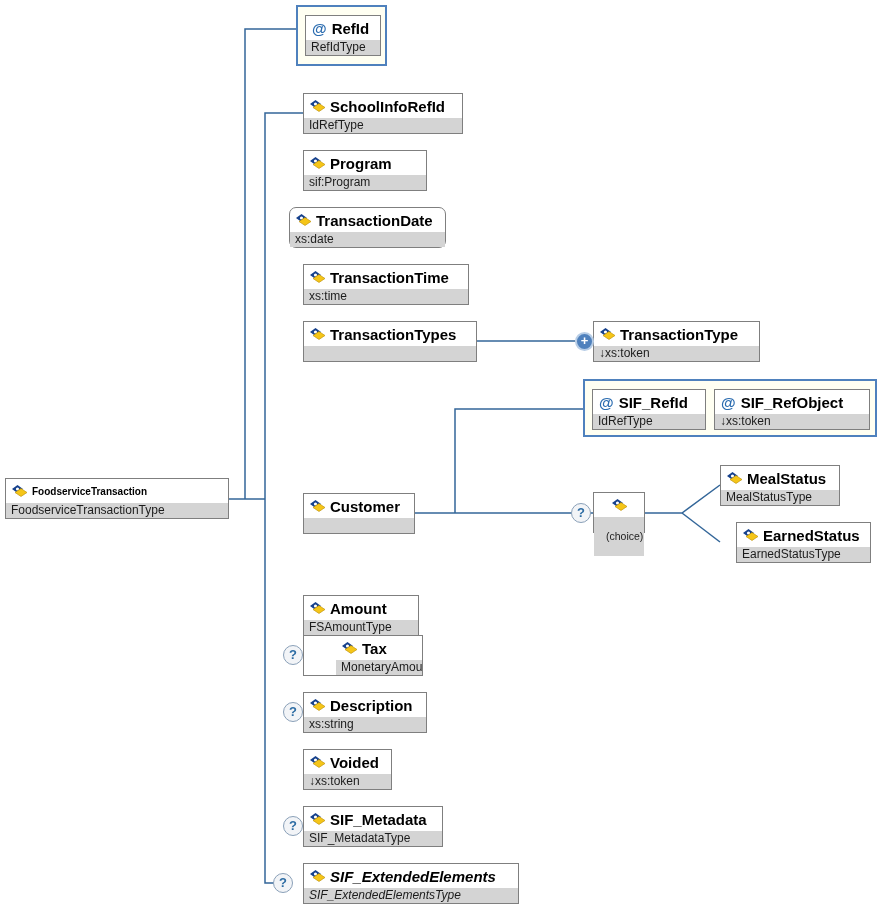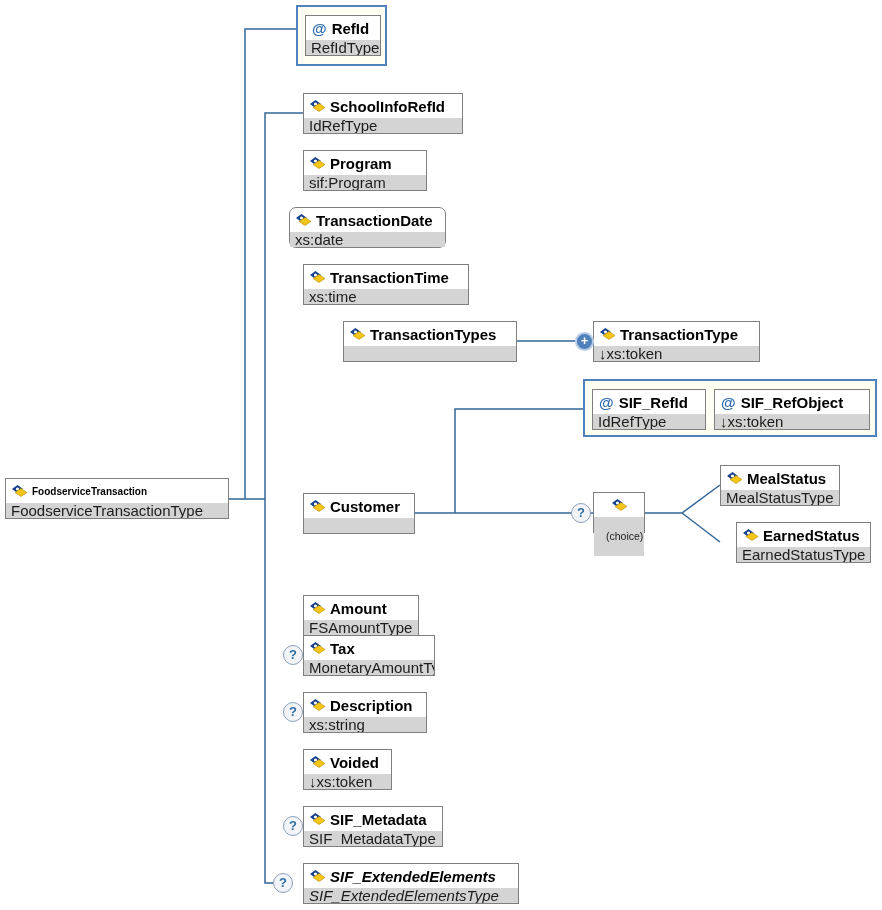--- a/index.html
+++ b/index.html
@@ -6,21 +6,21 @@
   #stage{position:relative;width:882px;height:910px;background:#ffffff;overflow:hidden;}
 
   
   #wires{position:absolute;left:0;top:0;width:882px;height:910px;pointer-events:none;}
 
   
   .node{position:absolute;background:#ffffff;border:1px solid #7f7f7f;box-sizing:border-box;}
   .node .title{height:24px;display:flex;align-items:center;gap:5px;padding:0 6px;
                font-weight:bold;font-size:15px;color:#000;white-space:nowrap;overflow:hidden;}
   .node .title.small{font-size:10px;}
-  .node .tstrip{height:15px;background:#d4d4d4;font-size:15px;line-height:15px;
+  .node .tstrip{height:15px;background:#d4d4d4;font-size:12px;line-height:15px;
                 padding:0 5px;color:#1c1c1c;white-space:nowrap;overflow:hidden;}
 
   
   .attr-container{position:absolute;background:#fffff2;border:2px solid #4f81bd;box-sizing:border-box;}
   .attr-container .node{position:absolute;}
 
   .at-icon{color:#2b6cb0;font-weight:bold;font-size:15px;line-height:15px;}
 
   .ei{flex:0 0 auto;}
 
@@ -118,21 +118,21 @@
       <svg class="ei" width="15" height="12" viewBox="0 0 15 12">
           <polygon points="5.5,0 11,4 5.5,8 0,4" fill="#16418c"></polygon>
           <circle cx="5.5" cy="4" r="1.6" fill="#ffffff"></circle>
           <polygon points="9,3.5 15,7.5 9,11.5 3,7.5" fill="#f5c518" stroke="#b98c00" stroke-width="0.6"></polygon>
         </svg>
       <span>TransactionTime</span>
     </div>
     <div class="tstrip">xs:time</div>
   </div>
 
-  <div class="node" style="left:303px;top:321px;width:174px;margin-left:40px;">
+  <div class="node" style="left:303px;top:321px;width:174px;">
     <div class="title">
       <svg class="ei" width="15" height="12" viewBox="0 0 15 12">
           <polygon points="5.5,0 11,4 5.5,8 0,4" fill="#16418c"></polygon>
           <circle cx="5.5" cy="4" r="1.6" fill="#ffffff"></circle>
           <polygon points="9,3.5 15,7.5 9,11.5 3,7.5" fill="#f5c518" stroke="#b98c00" stroke-width="0.6"></polygon>
         </svg>
       <span>TransactionTypes</span>
     </div>
     <div class="tstrip"></div>
   </div>
@@ -218,21 +218,21 @@
       <svg class="ei" width="15" height="12" viewBox="0 0 15 12">
           <polygon points="5.5,0 11,4 5.5,8 0,4" fill="#16418c"></polygon>
           <circle cx="5.5" cy="4" r="1.6" fill="#ffffff"></circle>
           <polygon points="9,3.5 15,7.5 9,11.5 3,7.5" fill="#f5c518" stroke="#b98c00" stroke-width="0.6"></polygon>
         </svg>
       <span>Amount</span>
     </div>
     <div class="tstrip">FSAmountType</div>
   </div>
 
-  <div class="node" style="left:303px;top:635px;width:132px;">
+  <div class="node" style="left:303px;top:635px;width:120px;padding-left:32px;">
     <div class="title">
       <svg class="ei" width="15" height="12" viewBox="0 0 15 12">
           <polygon points="5.5,0 11,4 5.5,8 0,4" fill="#16418c"></polygon>
           <circle cx="5.5" cy="4" r="1.6" fill="#ffffff"></circle>
           <polygon points="9,3.5 15,7.5 9,11.5 3,7.5" fill="#f5c518" stroke="#b98c00" stroke-width="0.6"></polygon>
         </svg>
       <span>Tax</span>
     </div>
     <div class="tstrip">MonetaryAmountType</div>
   </div>

